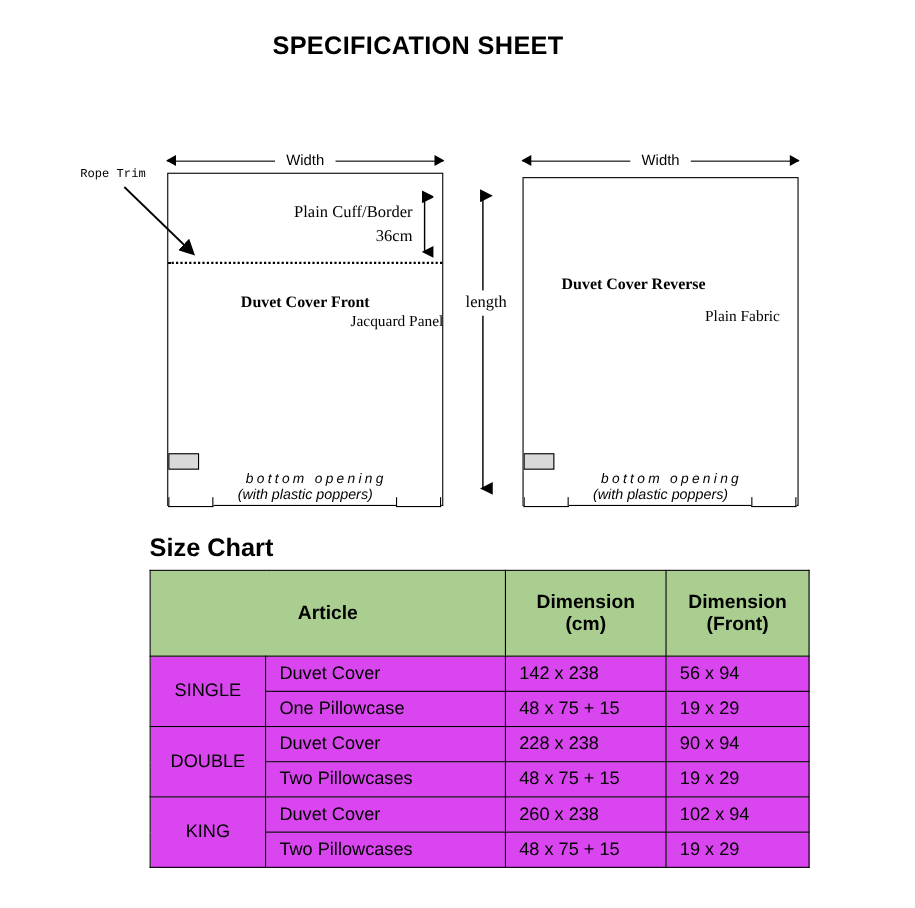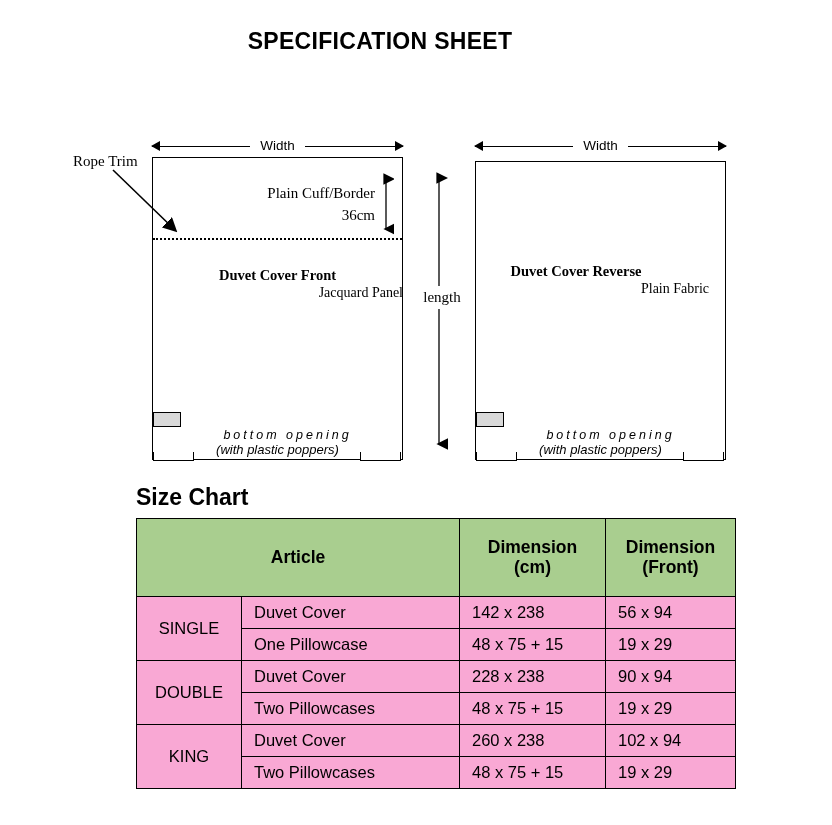--- a/index.html
+++ b/index.html
@@ -105,22 +105,22 @@
   .cuff-label {
     position: absolute;
     text-align: right;
     font-family: "Liberation Serif", serif;
     font-size: 15px;
     line-height: 1.45;
     white-space: nowrap;
   }
   .rope-label {
     position: absolute;
-    font-family: Liberation Serif, serif;
-    font-size: 15px;
+    font-family: Liberation Mono, monospace;
+    font-size: 11px;
     white-space: nowrap;
   }
   .length-label {
     position: absolute;
     font-family: "Liberation Serif", serif;
     font-size: 15px;
     background: #ffffff;
     padding: 3px 2px;
     white-space: nowrap;
     text-align: center;
@@ -179,21 +179,21 @@
     border-collapse: collapse;
     font-family: "Liberation Sans", sans-serif;
     table-layout: fixed;
   }
   table.size-chart th,
   table.size-chart td {
     border: 1.3px solid #000;
     font-size: 16.5px;
     font-weight: normal;
     color: #000;
-    background: #f9a8d4;
+    background: #d946ef;
   }
   table.size-chart thead th {
     background: #a9ce8f;
     font-weight: bold;
     font-size: 17.5px;
     text-align: center;
     height: 55px;
     line-height: 1.12;
     padding: 11px 4px;
   }
@@ -276,34 +276,34 @@
     <defs>
       <marker id="lUp" markerWidth="9" markerHeight="9" refX="4.5" refY="7" orient="auto">
         <path d="M0,9 L4.5,0 L9,9 z" fill="#000"></path>
       </marker>
       <marker id="lDown" markerWidth="9" markerHeight="9" refX="4.5" refY="7" orient="auto">
         <path d="M0,0 L9,0 L4.5,9 z" fill="#000"></path>
       </marker>
     </defs>
     <line x1="9" y1="10" x2="9" y2="276" stroke="#000" stroke-width="1.3" marker-start="url(#lUp)" marker-end="url(#lDown)"></line>
   </svg>
-  <div class="length-label" style="left:415px; top:286px; width:50px;">length</div>
+  <div class="length-label" style="left:415px; top:264px; width:50px;">length</div>
 </div>
 
 <div class="diagram">
 
   <div class="width-arrow" style="left:475px; top:138px; width:251px;">
     <div class="seg left"></div>
     <div class="width-label">Width</div>
     <div class="seg right"></div>
   </div>
 
   <div class="panel-box" style="left:475px; top:161px; width:251px; height:299px;"></div>
 
-  <div class="panel-title" style="left:475px; top:263px; width:202px;">Duvet Cover Reverse</div>
+  <div class="panel-title" style="left:475px; top:251px; width:202px;">Duvet Cover Reverse</div>
   <div class="panel-sub" style="left:475px; top:281px; width:234px;">Plain Fabric</div>
 
   <div class="bottom-open" style="left:485px; top:428px; width:251px;">bottom opening</div>
   <div class="bottom-sub" style="left:475px; top:442px; width:251px;">(with plastic poppers)</div>
 
   <div class="care-tab" style="left:476px; top:412px; width:28px; height:15px;"></div>
 
   <div class="flap-mask" style="left:477px; top:457px; width:40px; height:4px;"></div>
   <div class="flap" style="left:476px; top:452px; width:41px; height:9px;"></div>
   <div class="flap-mask" style="left:684px; top:457px; width:40px; height:4px;"></div>

